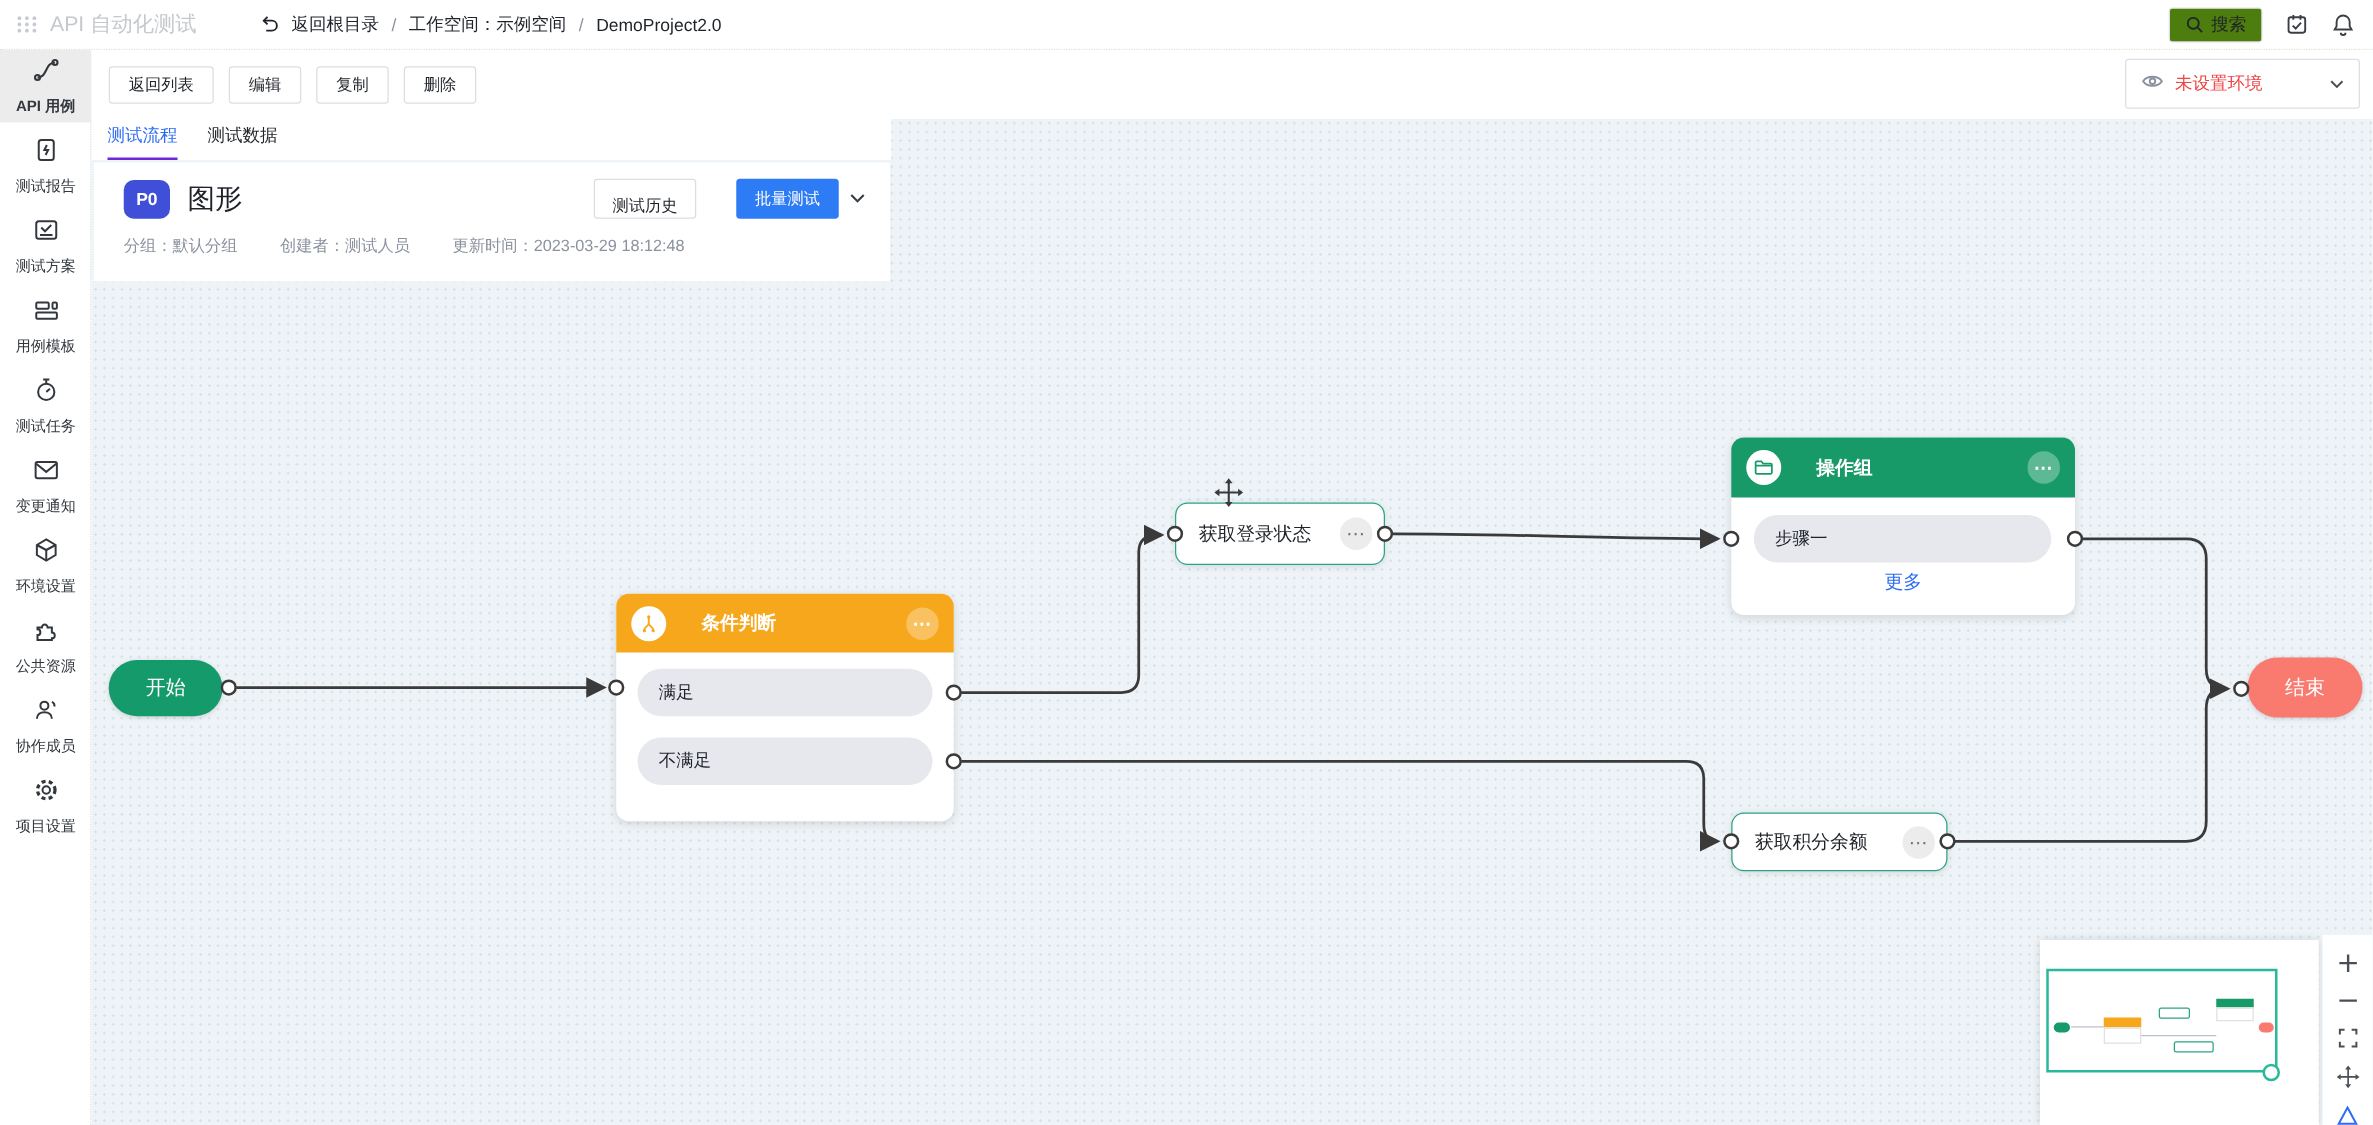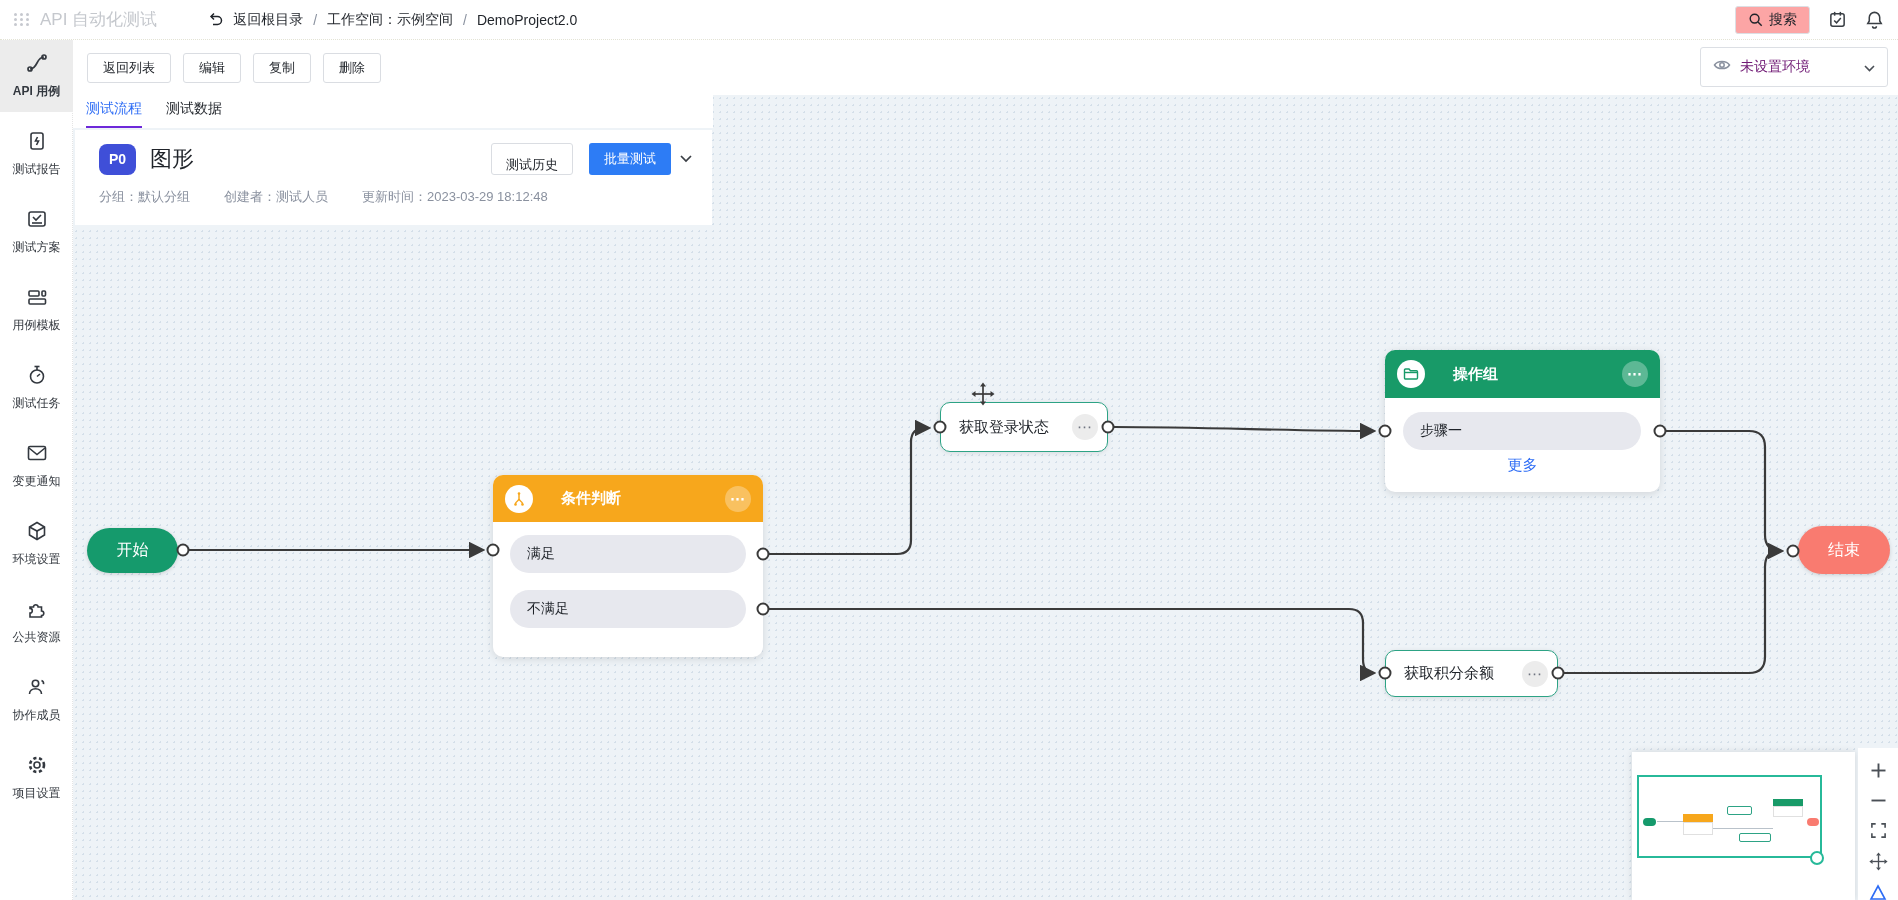--- a/index.html
+++ b/index.html
@@ -10,41 +10,41 @@
   .topbar { position:absolute; left:0; top:0; width:1898px; height:40px;
     background:#fff; border-bottom:1px dotted #e3e3d5; display:flex; align-items:center; z-index:30;}
   .tb-left { display:flex; align-items:center; gap:10px; padding-left:14px; }
   .grid-icon { display:grid; grid-template-columns:repeat(3,4px); grid-gap:2px; }
   .grid-icon i { width:3px; height:3px; border-radius:50%; background:#c6c9cf; }
   .app-title { color:#c5c8cd; font-size:17px; margin-right:40px; white-space:nowrap;}
   .crumbs { display:flex; align-items:center; gap:10px; font-size:14px; color:#1f2329; }
   .crumb-sep { color:#8a919f; }
   .tb-right { margin-left:auto; display:flex; align-items:center; gap:18px; padding-right:14px; }
   .search-btn { display:flex; align-items:center; gap:6px; border:1px solid #dcdfe4;
-    border-radius:3px; height:28px; padding:0 12px; font-size:14px; color:#1f2329; background:#fca5a5; cursor:pointer;}
+    border-radius:3px; height:28px; padding:0 12px; font-size:14px; color:#1f2329; background:#4d7c0f; cursor:pointer;}
   .tb-icon { display:flex; color:#3a3f45; }
 
   
   .sidebar { position:absolute; left:0; top:40px; width:73px; bottom:0; background:#fff;
     border-right:1px dotted #e4e4e4; display:flex; flex-direction:column; gap:6px; z-index:25;}
-  .side-item { width:73px; height:72px; display:flex; flex-direction:column; align-items:center;
+  .side-item { width:73px; height:58px; display:flex; flex-direction:column; align-items:center;
     justify-content:center; cursor:pointer; color:#33383f; }
   .side-item.active { background:#ececec; font-weight:bold; }
   .side-item .lbl { font-size:12px; margin-top:5px; white-space:nowrap; }
   .side-item svg { stroke:#33383f; }
 
   
   .toolbar { position:absolute; left:73px; top:40px; right:0; height:55px; background:#fff; z-index:20;}
   .tool-btns { display:flex; gap:12px; padding:13px 0 0 14px; }
   .tool-btn { height:30px; padding:0 15px; font-size:13px; background:#fff;
     border:1px solid #dadde2; border-radius:3px; color:#1f2329; cursor:pointer; }
   .env-box { position:absolute; right:10px; top:7px; width:188px; height:40px;
     border:1px solid #dcdfe4; border-radius:3px; display:flex; align-items:center;
     gap:9px; padding:0 12px; cursor:pointer; background:#fff;}
-  .env-box .txt { color:#701a75; font-size:14px; flex:1; }
+  .env-box .txt { color:#ef4444; font-size:14px; flex:1; }
 
   
   .canvas { position:absolute; left:73px; top:95px; width:1825px; height:805px;
     background-color:#eef3f7;
     background-image:radial-gradient(circle,#d4dfe9 1px, transparent 1px);
     background-size:7px 7px; overflow:hidden; }
 
   .tabs-strip { position:absolute; left:0; top:0; width:640px; height:33px; background:#fff;
     display:flex; gap:24px; padding-left:13px; z-index:5;}
   .tab { font-size:14px; padding-top:5px; height:33px; cursor:pointer; color:#1f2329; }
@@ -52,21 +52,21 @@
 
   .case-card { position:absolute; left:2px; top:35px; width:637px; height:95px; background:#fff;
     padding:13px 20px 0 24px; z-index:5; }
   .card-row1 { display:flex; align-items:center; }
   .p-badge { width:37px; height:31px; background:#3f4fd8; color:#fff; border-radius:8px;
     display:flex; align-items:center; justify-content:center; font-size:14px; font-weight:bold; }
   .case-title { font-size:22px; margin-left:14px; color:#1f2329; }
   .card-actions { margin-left:auto; display:flex; align-items:center; }
   .hist-btn { height:32px; padding:12px 14px; background:#fff; border:1px solid #dadde2;
     border-radius:3px; font-size:13px; color:#1f2329; cursor:pointer;font-family:Liberation Mono, monospace; }
-  .batch-btn { height:32px; padding:0 15px; margin-left:16px; background:#2d7cf5; color:#fff;
+  .batch-btn { height:32px; padding:0 15px; margin-left:32px; background:#2d7cf5; color:#fff;
     border:none; border-radius:3px; font-size:13px; cursor:pointer; }
   .batch-caret { margin-left:9px; display:flex; cursor:pointer; color:#3a3f45; }
   .card-meta { display:flex; gap:34px; margin-top:13px; font-size:13px; color:#8a919f; }
 
   
   .edges { position:absolute; inset:0; z-index:1; }
   .node { position:absolute; z-index:3; }
   .pill { border-radius:24px; color:#fff; font-size:16px; display:flex;
     align-items:center; justify-content:center; cursor:grab;
     box-shadow:0 1px 4px rgba(0,0,0,.15); }

